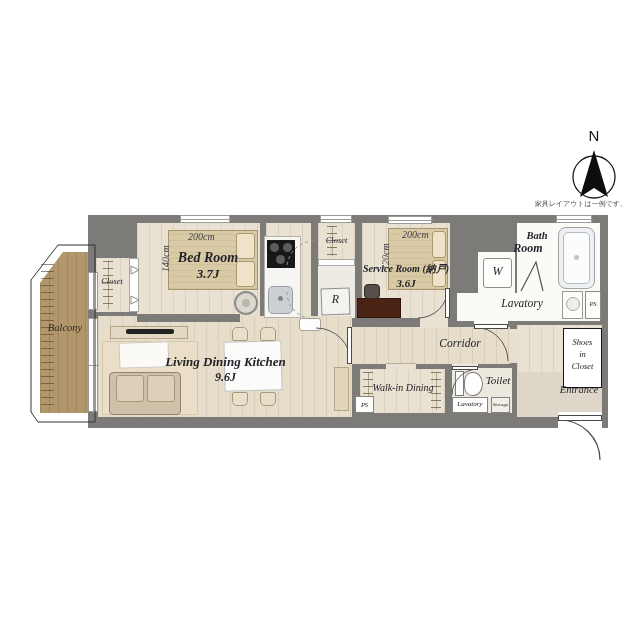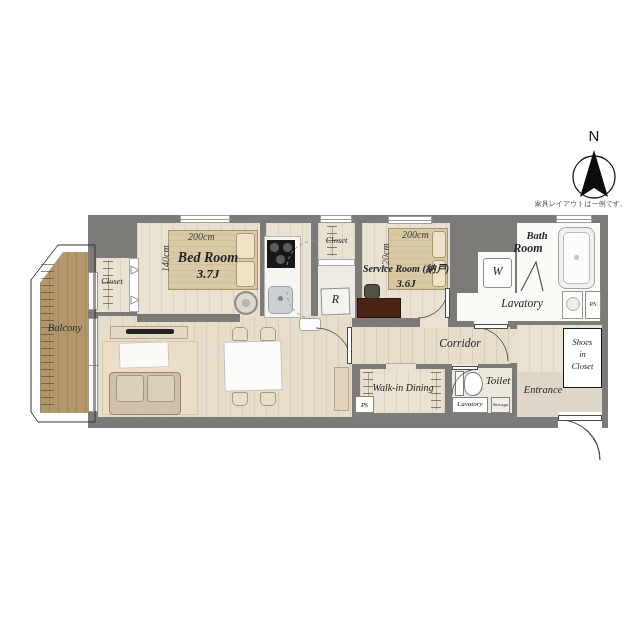--- a/index.html
+++ b/index.html
@@ -181,34 +181,36 @@
 
   <div class="lbl" style="left:92px;top:277px;width:40px;font-size:8.5px;">Closet</div>
   <div class="lbl" style="left:318px;top:236px;width:37px;font-size:8.5px;">Closet</div>
   <div class="lbl" style="left:321px;top:293px;width:29px;font-size:12px;">R</div>
 
   <div class="lbl" style="left:352px;top:263px;width:108px;font-size:10px;font-weight:bold;">Service Room (納戸)</div>
   <div class="lbl" style="left:352px;top:277px;width:108px;font-size:11px;font-weight:bold;">3.6J</div>
   <div class="dim" style="left:402px;top:229px;">200cm</div>
   <div class="dim vert" style="left:380px;top:236px;height:34px;">120cm</div>
 
+  <div class="lbl" style="left:143px;top:355px;width:165px;font-size:13px;font-weight:bold;">Living Dining Kitchen</div>
+  <div class="lbl" style="left:143px;top:371px;width:165px;font-size:12px;font-weight:bold;">9.6J</div>
 
   <div class="lbl" style="left:517px;top:230px;width:40px;font-size:10.5px;font-weight:bold;">Bath</div>
   <div class="lbl" style="left:506px;top:242px;width:44px;font-size:12px;font-weight:bold;">Room</div>
   <div class="lbl" style="left:483px;top:265px;width:29px;font-size:12px;">W</div>
   <div class="lbl" style="left:478px;top:297px;width:88px;font-size:11.5px;">Lavatory</div>
   <div class="lbl" style="left:585px;top:300px;width:16px;font-size:6.5px;">PS</div>
 
   <div class="lbl" style="left:405px;top:337px;width:110px;font-size:11.5px;">Corridor</div>
   <div class="lbl" style="left:358px;top:382px;width:90px;font-size:10px;">Walk-in Dining</div>
   <div class="lbl" style="left:355px;top:401px;width:19px;font-size:6.5px;">PS</div>
 
   <div class="lbl" style="left:478px;top:374px;width:40px;font-size:11px;">Toilet</div>
   <div class="lbl" style="left:452px;top:401px;width:36px;font-size:7px;">Lavatory</div>
   <div class="lbl" style="left:489px;top:402px;width:23px;font-size:5px;">Storage</div>
 
-  <div class="lbl" style="left:512px;top:384px;width:62px;font-size:10.5px;">Entrance</div>
+  <div class="lbl" style="left:512px;top:384px;width:62px;font-size:10.5px;padding-left:36px;">Entrance</div>
   <div class="lbl" style="left:563px;top:338px;width:39px;font-size:8.5px;z-index:61;">Shoes</div>
   <div class="lbl" style="left:563px;top:350px;width:39px;font-size:8.5px;z-index:61;">in</div>
   <div class="lbl" style="left:563px;top:362px;width:39px;font-size:8.5px;z-index:61;">Closet</div>
 
   <div class="lbl" style="left:40px;top:322px;width:50px;font-size:10.5px;color:#2f2a22;font-style:italic;">Balcony</div>
 </div>
 
 </body></html>

